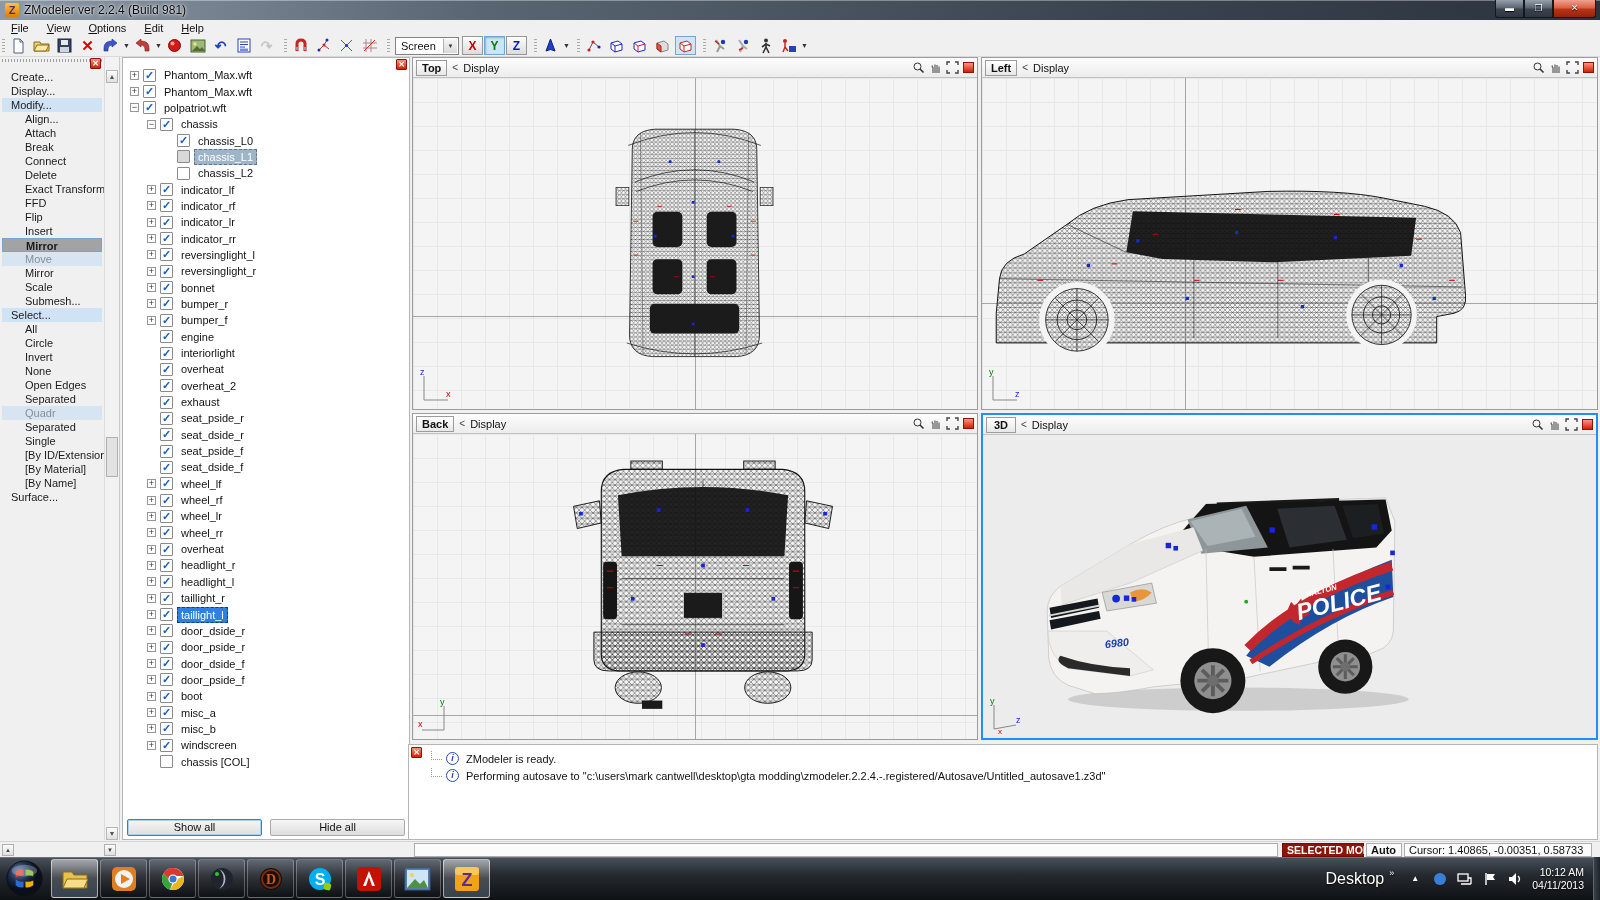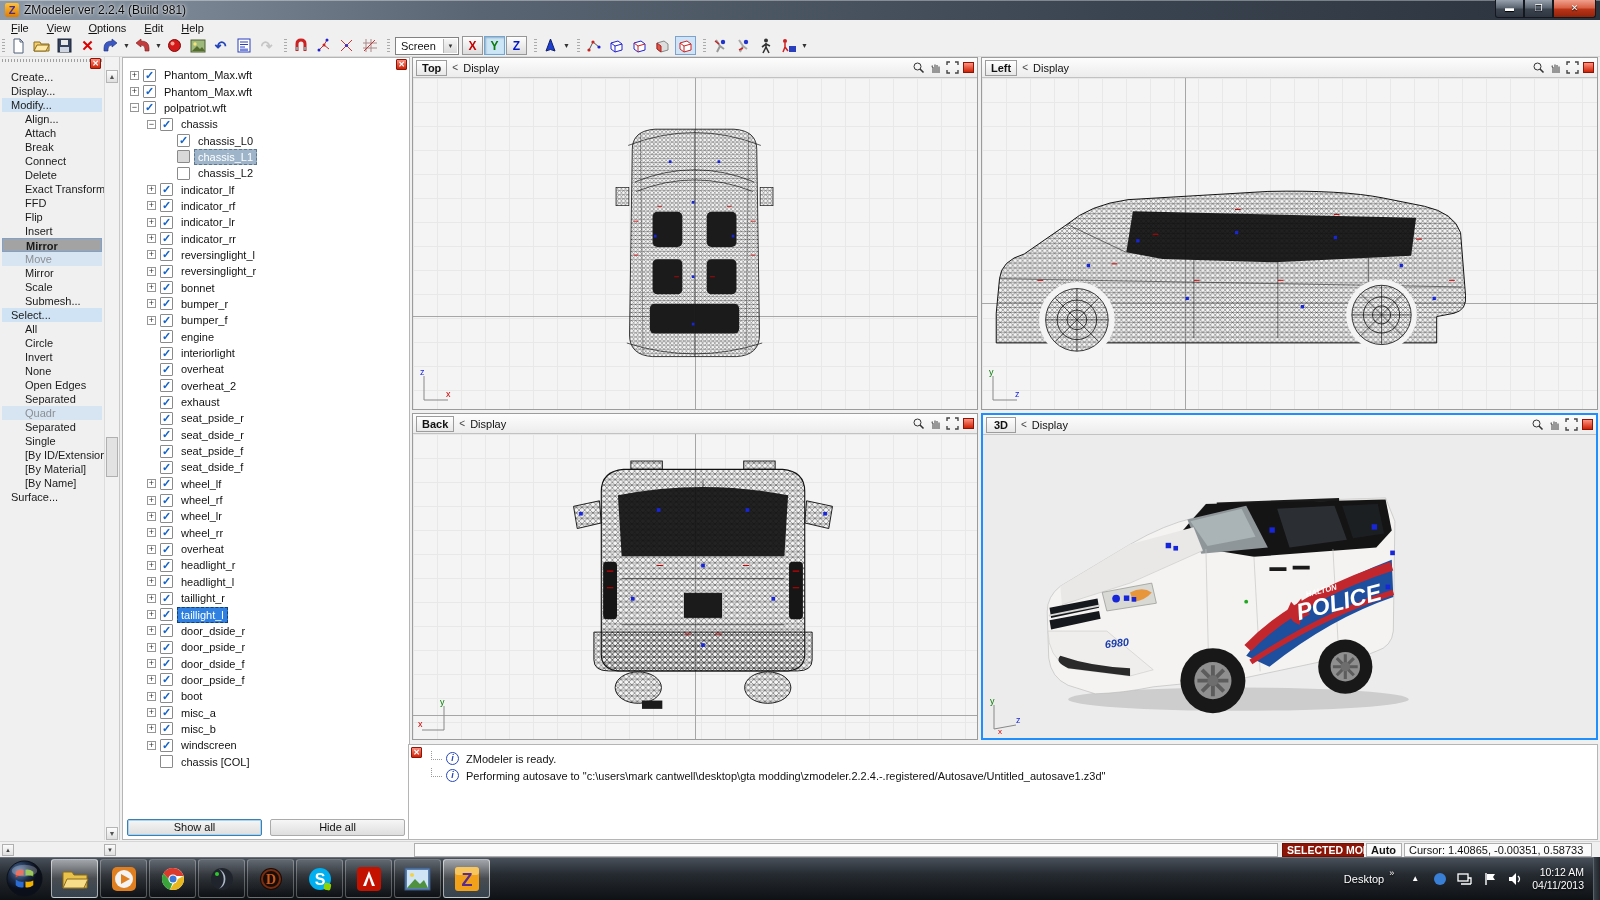--- a/index.html
+++ b/index.html
@@ -106,21 +106,21 @@
 
 
 .taskbar{position:absolute;left:0;top:857px;width:1600px;height:43px;
  background:linear-gradient(#4a525c,#262b31 40%,#0e1114);display:flex;align-items:center;box-shadow:inset 0 1px 0 rgba(255,255,255,.2)}
 .start-orb{width:39px;height:39px;margin:0 6px 0 5px;flex:none}
 .task-btn{width:47px;height:39px;margin:0 1px;border:1px solid rgba(255,255,255,.28);border-radius:3px;
  background:linear-gradient(rgba(255,255,255,.16),rgba(255,255,255,.04) 55%,rgba(0,0,0,.12));
  display:flex;align-items:center;justify-content:center;flex:none}
 .task-btn.active{background:linear-gradient(rgba(255,255,255,.5),rgba(255,255,255,.18) 50%,rgba(140,175,210,.3));border-color:rgba(255,255,255,.55)}
 .tray{margin-left:auto;display:flex;align-items:center;gap:9px;color:#fff;padding-right:16px}
-.tray-label{font-size:11px;text-shadow:0 1px 2px #000}
+.tray-label{font-size:16px;text-shadow:0 1px 2px #000}
 .chev{font-size:9px;position:relative;top:-6px;left:-4px}
 .tray-ic{display:flex;align-items:center;justify-content:center;width:16px;height:16px}
 .clock{text-align:right;font-size:10.5px;line-height:13px;text-shadow:0 1px 2px #000}
 .show-desktop{position:absolute;right:0;top:857px;width:7px;height:43px;background:linear-gradient(90deg,#3a4149,#20242a);border-left:1px solid #5a626c}
 </style>
 </head>
 <body>
 
 <div class="screen">
 

